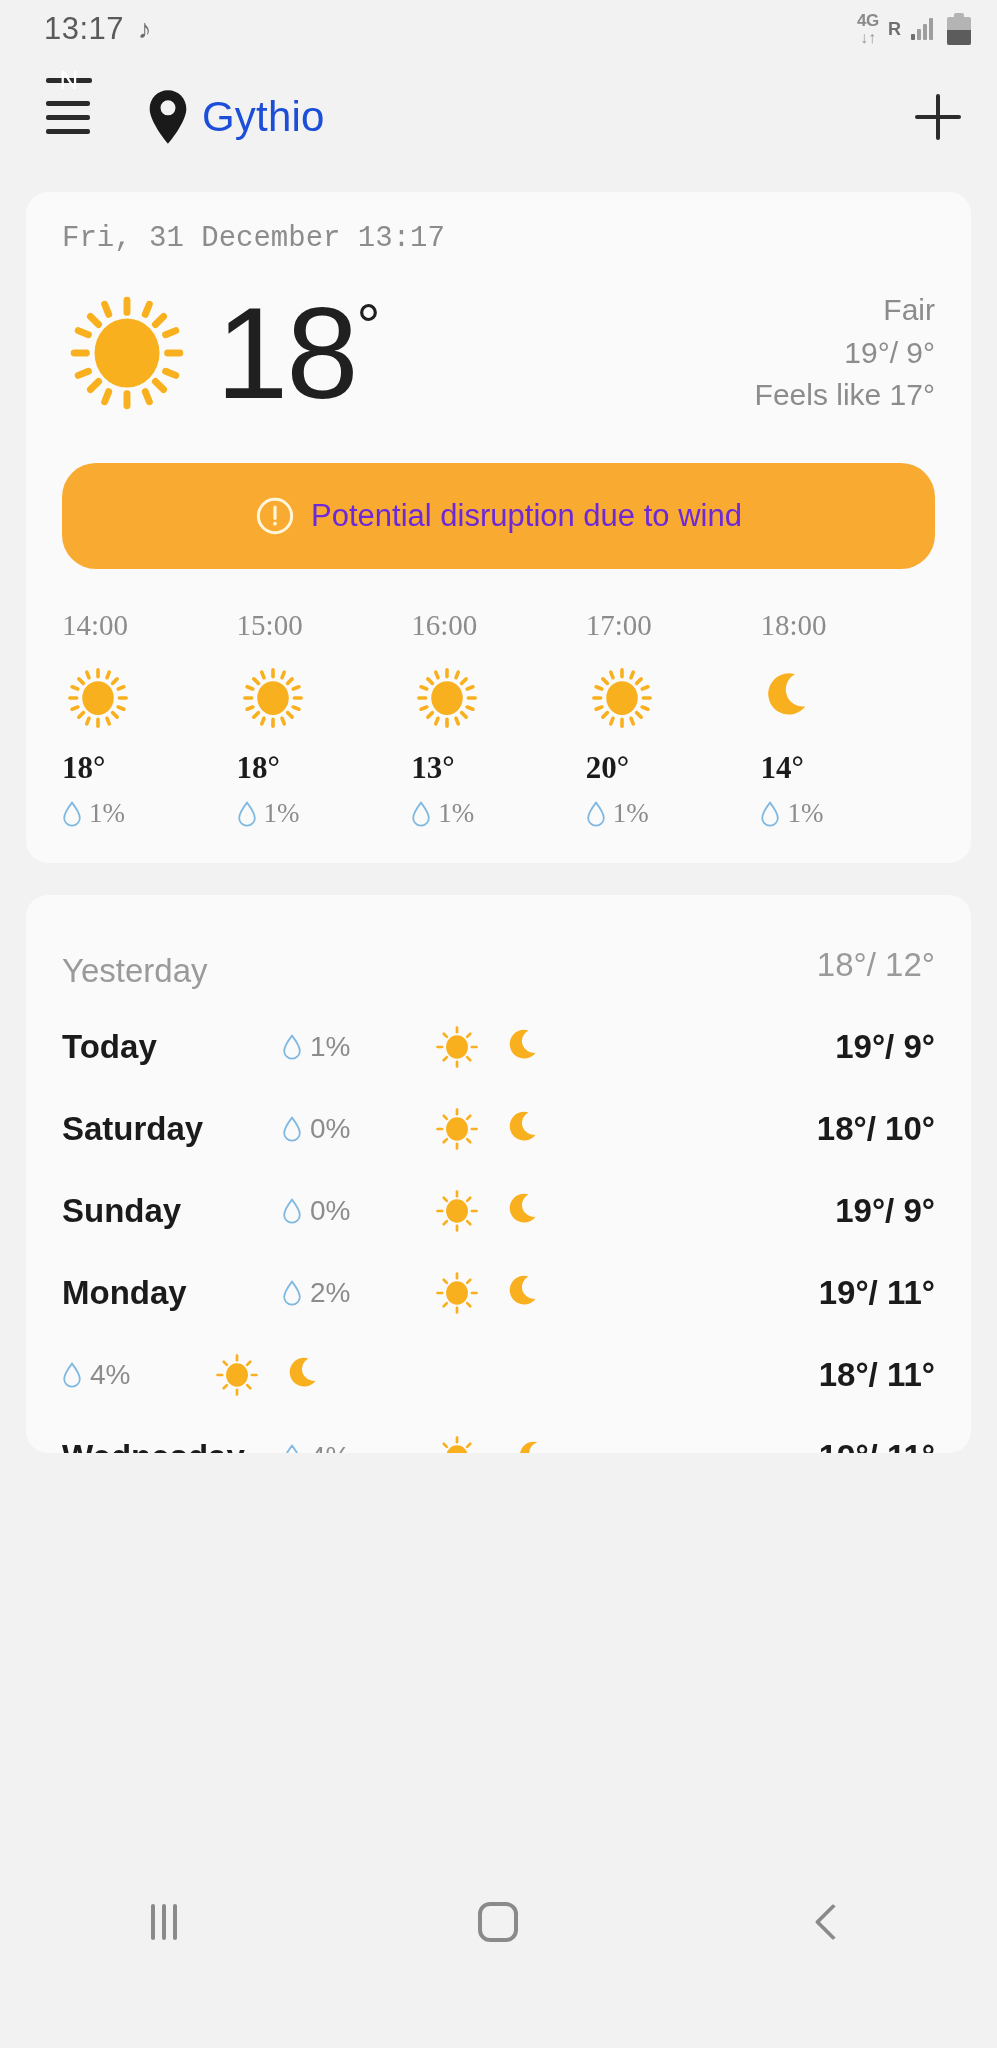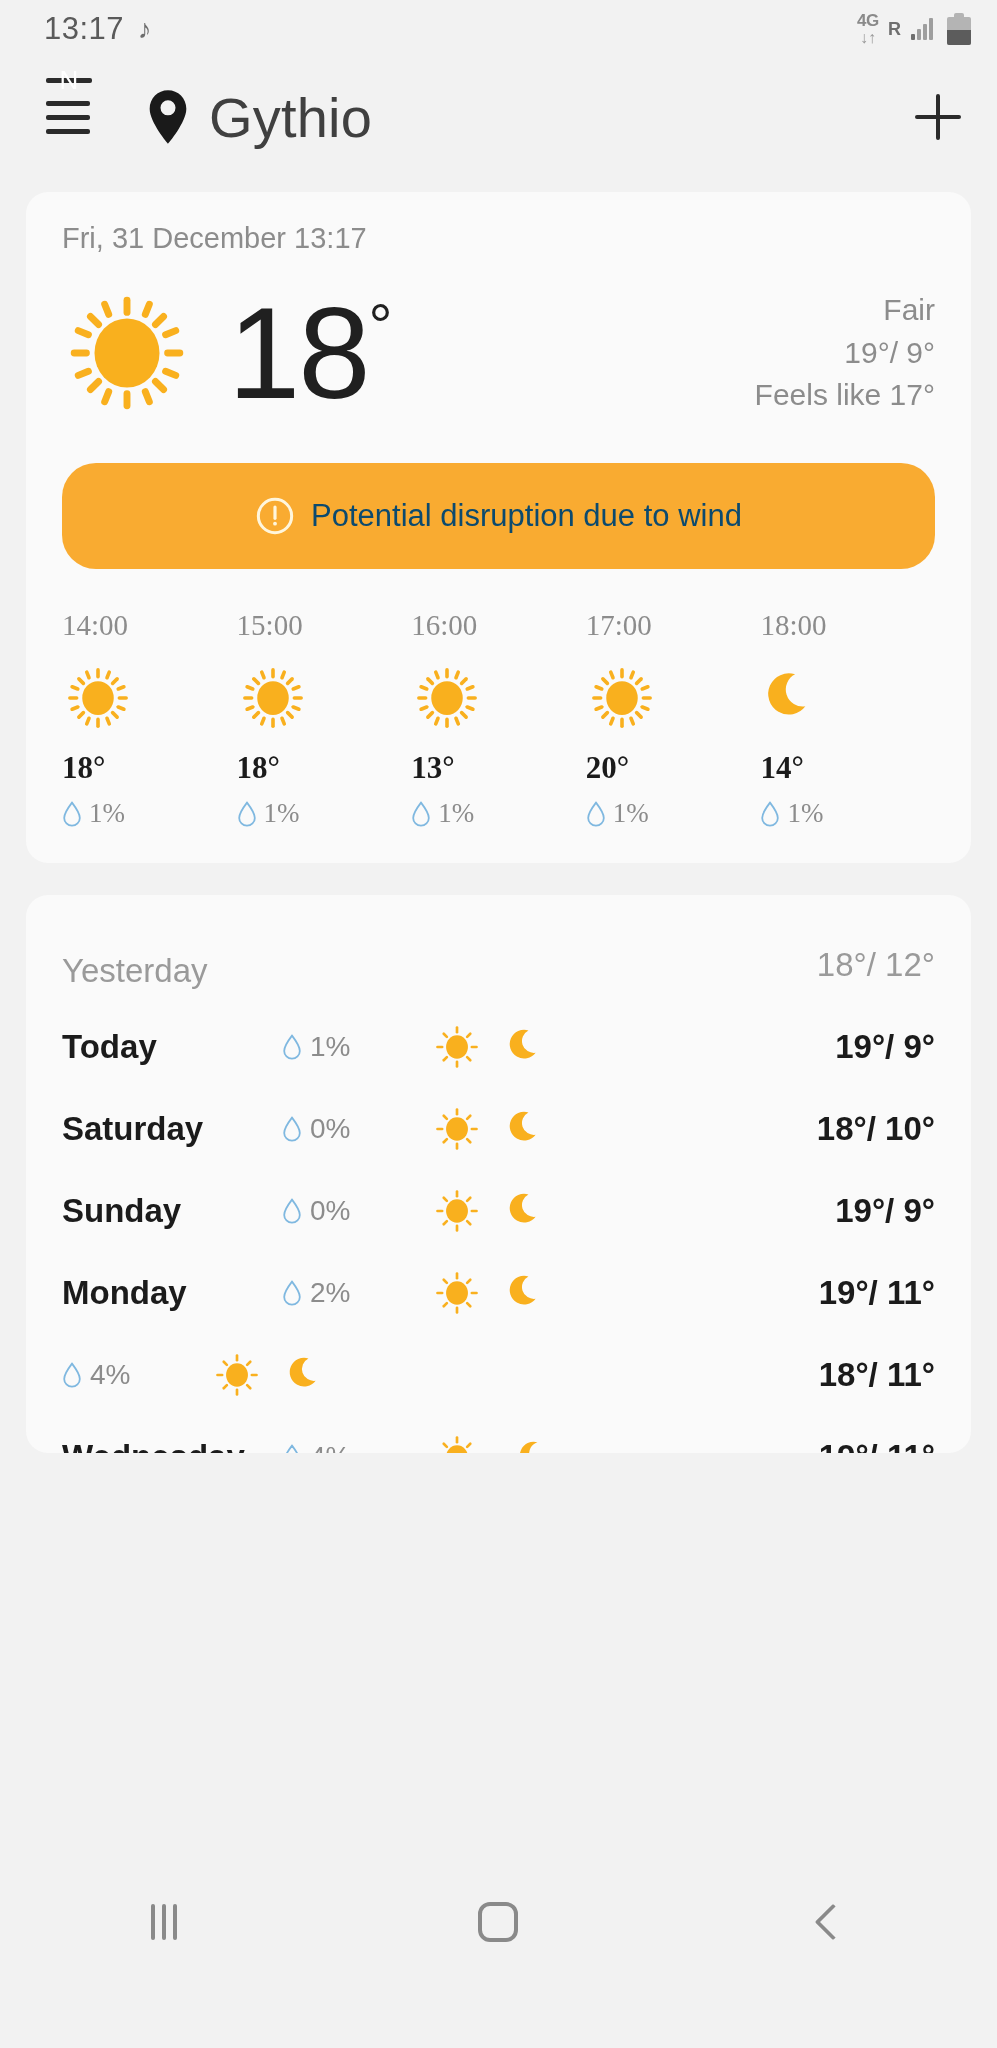--- a/index.html
+++ b/index.html
@@ -44,46 +44,46 @@
   .hamburger span { position:absolute; left:0; height:5px; background:#2b2b2b; border-radius:2px; }
   .hamburger span:nth-child(1){ top:7px;  width:44px; }
   .hamburger span:nth-child(2){ top:21px; width:44px; }
   .hamburger span:nth-child(3){ top:35px; width:44px; }
   .badge {
     position:absolute; top:-16px; left:20px; width:46px; height:46px;
     background:#f26b21; border-radius:50%; color:#fff; font-size:26px;
     display:flex; align-items:center; justify-content:center; font-weight:500;
   }
   .pin { margin-left:50px; flex:none; }
-  .city { font-size:56px; color:#404040; margin-left:21px; letter-spacing:.2px; }
+  .city { font-size:42px; color:#1d4ed8; margin-left:14px; letter-spacing:.2px; }
   .plus {
     margin-left:auto; width:58px; height:58px; position:relative; cursor:pointer; flex:none;
   }
   .plus:before, .plus:after {
     content:""; position:absolute; background:#2b2b2b; border-radius:2px;
   }
   .plus:before { left:50%; top:6px; width:4px; height:46px; transform:translateX(-50%); }
   .plus:after  { top:50%; left:6px; height:4px; width:46px; transform:translateY(-50%); }
 
   
   .card { background:#fafafa; border-radius:22px; margin:0 26px; }
   .card-current { margin-top:16px; padding:30px 36px 34px; }
-  .datetime { font-size:29px; color:#8c8c8c; margin-bottom:18px; }
+  .datetime { font-size:29px; color:#8c8c8c; margin-bottom:18px;font-family:Liberation Mono, monospace; }
 
   .now-row { display:flex; align-items:center; position:relative; min-height:160px; }
   .now-temp { font-size:130px; font-weight:300; color:#202020; line-height:1;
-              letter-spacing:-2px; margin-left:36px; display:flex; align-items:flex-start; }
+              letter-spacing:-2px; margin-left:24px; display:flex; align-items:flex-start; }
   .now-temp .deg { font-size:60px; font-weight:300; margin-top:8px; }
   .now-meta { margin-left:auto; text-align:right; font-size:30px; color:#8c8c8c; line-height:1.42; }
 
   .alert {
     margin-top:30px; background:#f9ab31; border-radius:34px; height:106px;
     display:flex; align-items:center; justify-content:center; gap:16px; cursor:pointer;
   }
-  .alert-text { color:#0c4a6e; font-size:31px; }
+  .alert-text { color:#6d28d9; font-size:31px; }
 
   
   .hourly { display:flex; margin-top:40px; }
   .hour { flex:1; display:flex; flex-direction:column; align-items:flex-start;font-family:Liberation Serif, serif; }
   .hour-time { font-size:29px; color:#8c8c8c; }
   .hour-icon { height:84px; display:flex; align-items:center; justify-content:center; margin:14px 0 10px; }
   .hour-temp { font-size:31px; font-weight:bold; color:#1b1b1b; }
   .hour-pop { display:flex; align-items:center; gap:7px; margin-top:12px; font-size:27px; color:#8c8c8c; }
 
   .more-wrap { display:flex; justify-content:center; margin-top:38px; }

